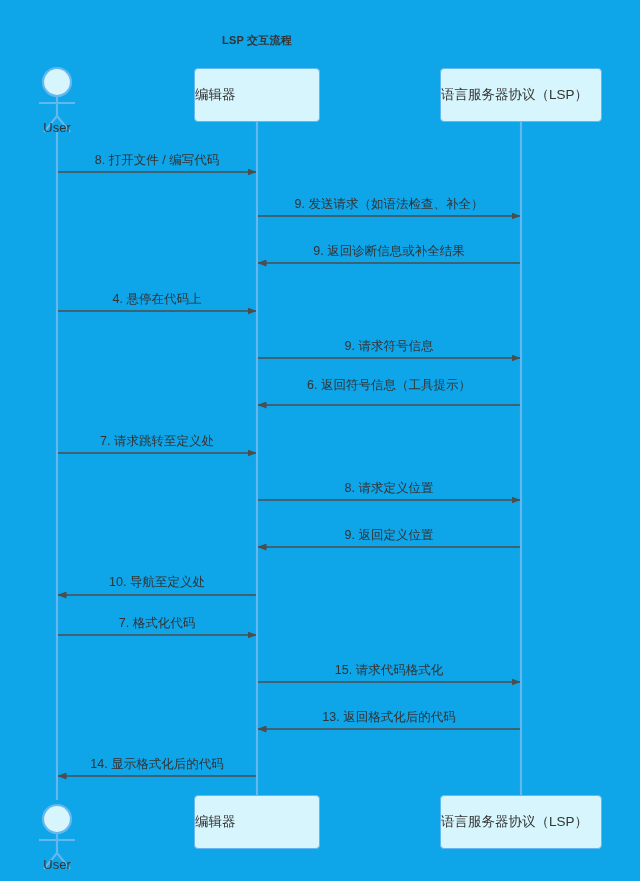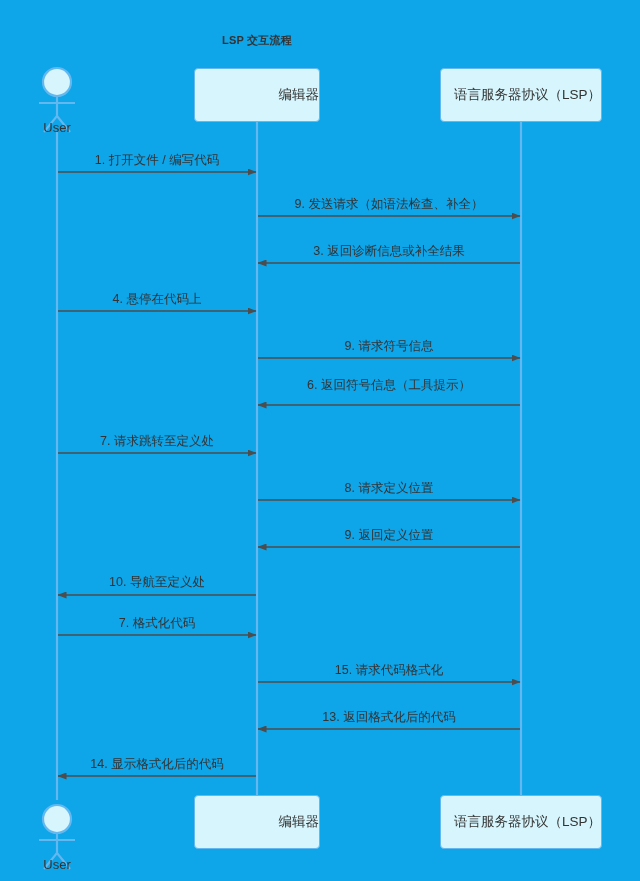--- a/index.html
+++ b/index.html
@@ -38,21 +38,21 @@
     white-space: nowrap;
   }
   .participant-box {
     position: absolute;
     box-sizing: border-box;
     background: #d6f5fc;
     border: 1.6px solid #63b8ef;
     border-radius: 4px;
     display: flex;
     align-items: center;
-    justify-content: flex-end;
+    justify-content: flex-start;
     font-size: 13.5px;
     color: #333333;
     white-space: nowrap;
   }
   .actor-label {
     position: absolute;
     text-align: center;
     font-size: 13px;
     color: #333333;
     white-space: nowrap;
@@ -131,23 +131,23 @@
         <span>编辑器</span>
       </div>
       <div class="participant-box" style="left: 440px; top: 68px; width: 162px; height: 54px; background: rgb(214, 245, 252); border-color: rgb(99, 184, 239);">
         <span>语言服务器协议（LSP）</span>
       </div>
       <div class="participant-box" style="left: 440px; top: 795px; width: 162px; height: 54px; background: rgb(214, 245, 252); border-color: rgb(99, 184, 239);">
         <span>语言服务器协议（LSP）</span>
       </div>
     </div>
   <div id="labels">
-      <div class="msg-label" style="left: 157px; top: 152px;">1. 打开文件 / 编写代码</div>
+      <div class="msg-label" style="left: 157px; top: 152px;">8. 打开文件 / 编写代码</div>
       <div class="msg-label" style="left: 389px; top: 196px;">9. 发送请求（如语法检查、补全）</div>
-      <div class="msg-label" style="left: 389px; top: 243px;">3. 返回诊断信息或补全结果</div>
+      <div class="msg-label" style="left: 389px; top: 243px;">9. 返回诊断信息或补全结果</div>
       <div class="msg-label" style="left: 157px; top: 291px;">4. 悬停在代码上</div>
       <div class="msg-label" style="left: 389px; top: 338px;">9. 请求符号信息</div>
       <div class="msg-label" style="left: 389px; top: 377px;">6. 返回符号信息（工具提示）</div>
       <div class="msg-label" style="left: 157px; top: 433px;">7. 请求跳转至定义处</div>
       <div class="msg-label" style="left: 389px; top: 480px;">8. 请求定义位置</div>
       <div class="msg-label" style="left: 389px; top: 527px;">9. 返回定义位置</div>
       <div class="msg-label" style="left: 157px; top: 574px;">10. 导航至定义处</div>
       <div class="msg-label" style="left: 157px; top: 615px;">7. 格式化代码</div>
       <div class="msg-label" style="left: 389px; top: 662px;">15. 请求代码格式化</div>
       <div class="msg-label" style="left: 389px; top: 709px;">13. 返回格式化后的代码</div>

